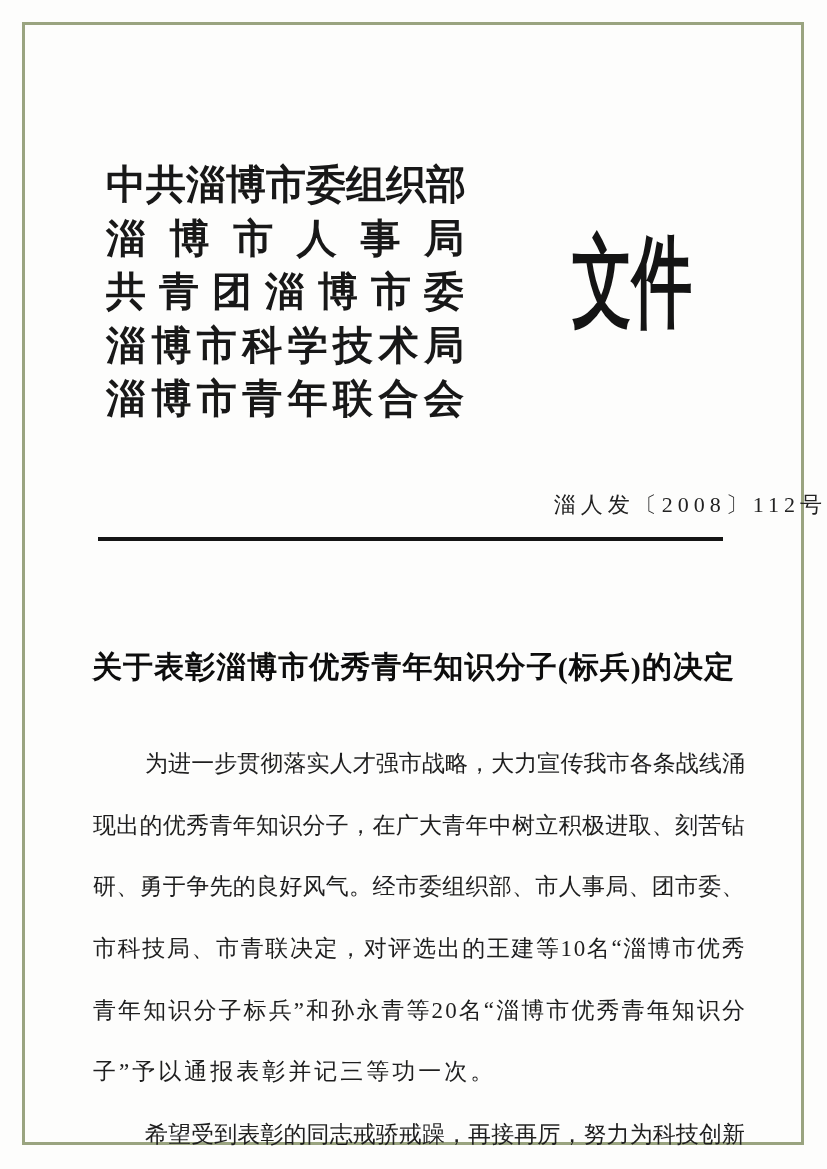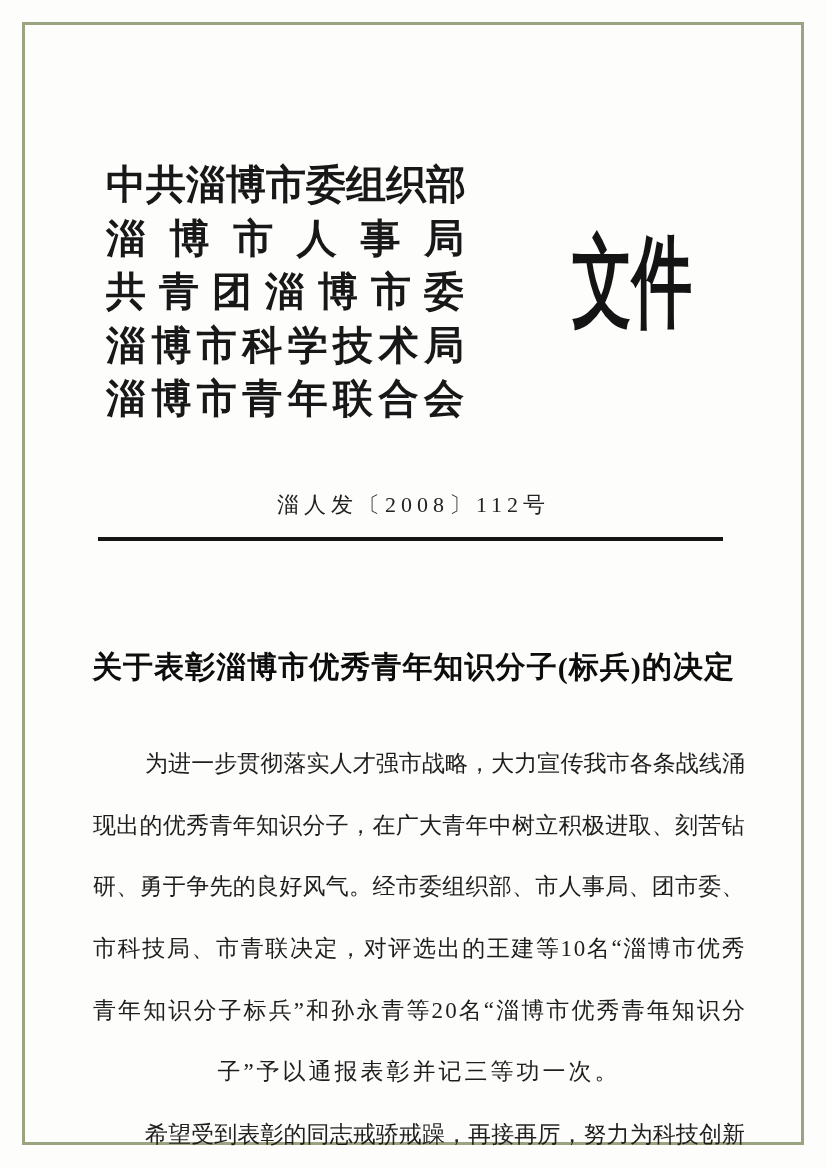--- a/index.html
+++ b/index.html
@@ -41,21 +41,21 @@
     font-weight:700;
     line-height:1.05;
     color:#141414;
     white-space:nowrap;
     transform:scaleX(0.60);
     transform-origin:0 0;
   }
   .doc-number {
     position:absolute;
     left:0; right:0; top:490px;
-    text-align:center;
+    text-align:right;
     font-size:22px;
     letter-spacing:5px;
     color:#222;
   }
   .rule {
     position:absolute;
     left:98px; top:537px;
     width:625px; height:4px;
     background:#151515;
   }
@@ -83,21 +83,20 @@
     display:flex;
     justify-content:space-between;
     align-items:center;
     white-space:pre;
   }
   .bline.plain {
     display:block;
     line-height:38.8px;
     letter-spacing:3px;
     white-space:nowrap;
-    text-align:center;
   }
   .bline.indent { padding-left:52px; }
   .page-num {
     position:absolute;
     left:638px; top:1002px;
     font-size:20px;
     letter-spacing:5px;
     color:#222;
     white-space:nowrap;
   }

